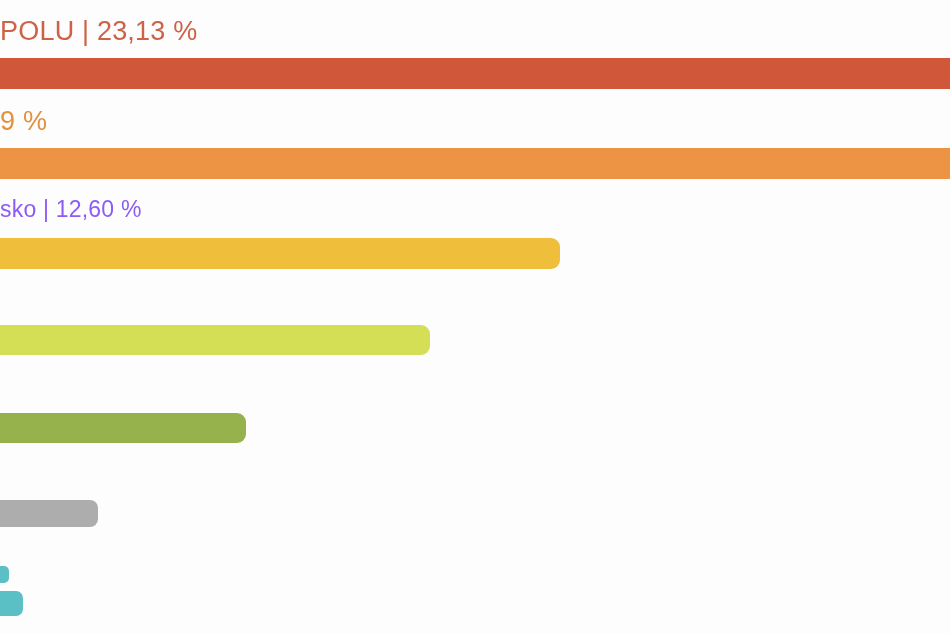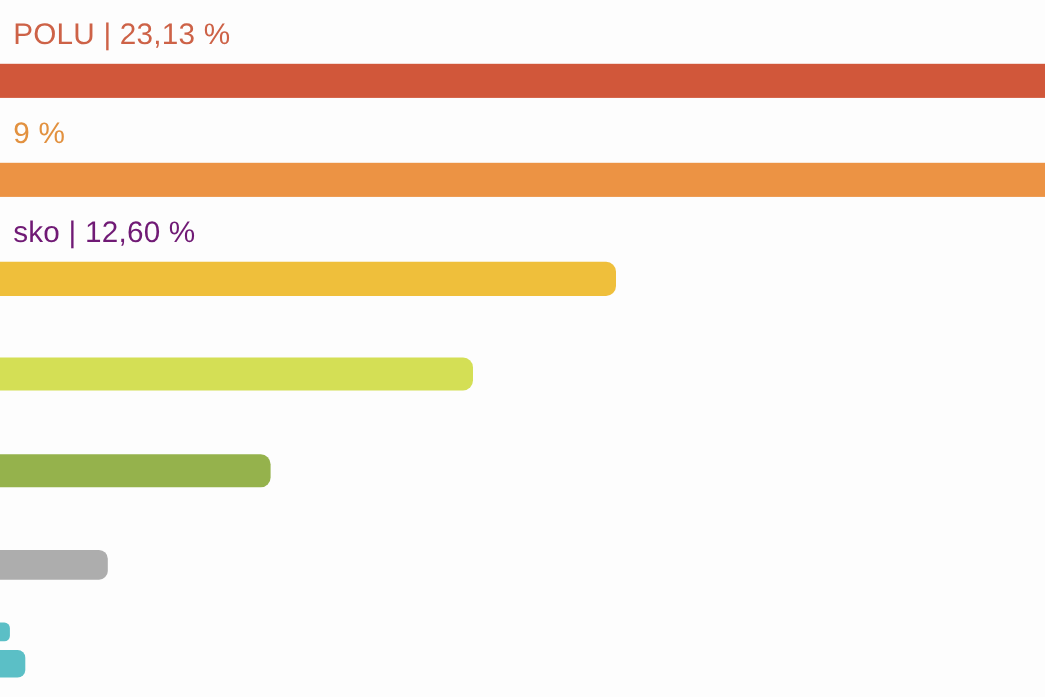--- a/index.html
+++ b/index.html
@@ -41,21 +41,21 @@
   .bar-fill {
     position: absolute;
     left: 0;
     top: 0;
     height: 100%;
     border-top-right-radius: 9px;
     border-bottom-right-radius: 9px;
   }
   
   .clipped-left {
-    margin-left: 12px;
+    margin-left: 0;
     text-align: right;
   }
 </style>
 </head>
 <body>
 
 <div id="chart-root">
 
   <div class="bar-group">
     <div class="bar-label clipped-left" style="top:18px; font-size:27px; color:#cd6247;">POLU | 23,13 %</div>
@@ -65,21 +65,21 @@
   </div>
 
   <div class="bar-group">
     <div class="bar-label clipped-left" style="top:108px; font-size:27px; color:#e2913f;">9 %</div>
     <div class="bar-track" style="top:148px; height:31px; width:100%;">
       <div class="bar-fill" style="width:950px; background:#ec9344; border-radius:0;"></div>
     </div>
   </div>
 
   <div class="bar-group">
-    <div class="bar-label clipped-left" style="top:198px; font-size:27px; color:#701a75;">sko | 12,60 %</div>
+    <div class="bar-label clipped-left" style="top:198px; font-size:23px; color:#8b5cf6;">sko | 12,60 %</div>
     <div class="bar-track" style="top:238px; height:31px; width:100%;">
       <div class="bar-fill" style="width:560px; background:#efbf3b;"></div>
     </div>
   </div>
 
   <div class="bar-group">
     <div class="bar-label clipped-left" style="top:288px; font-size:27px; color:#d4df55;"></div>
     <div class="bar-track" style="top:325px; height:30px; width:100%;">
       <div class="bar-fill" style="width:430px; background:#d4df55;"></div>
     </div>

